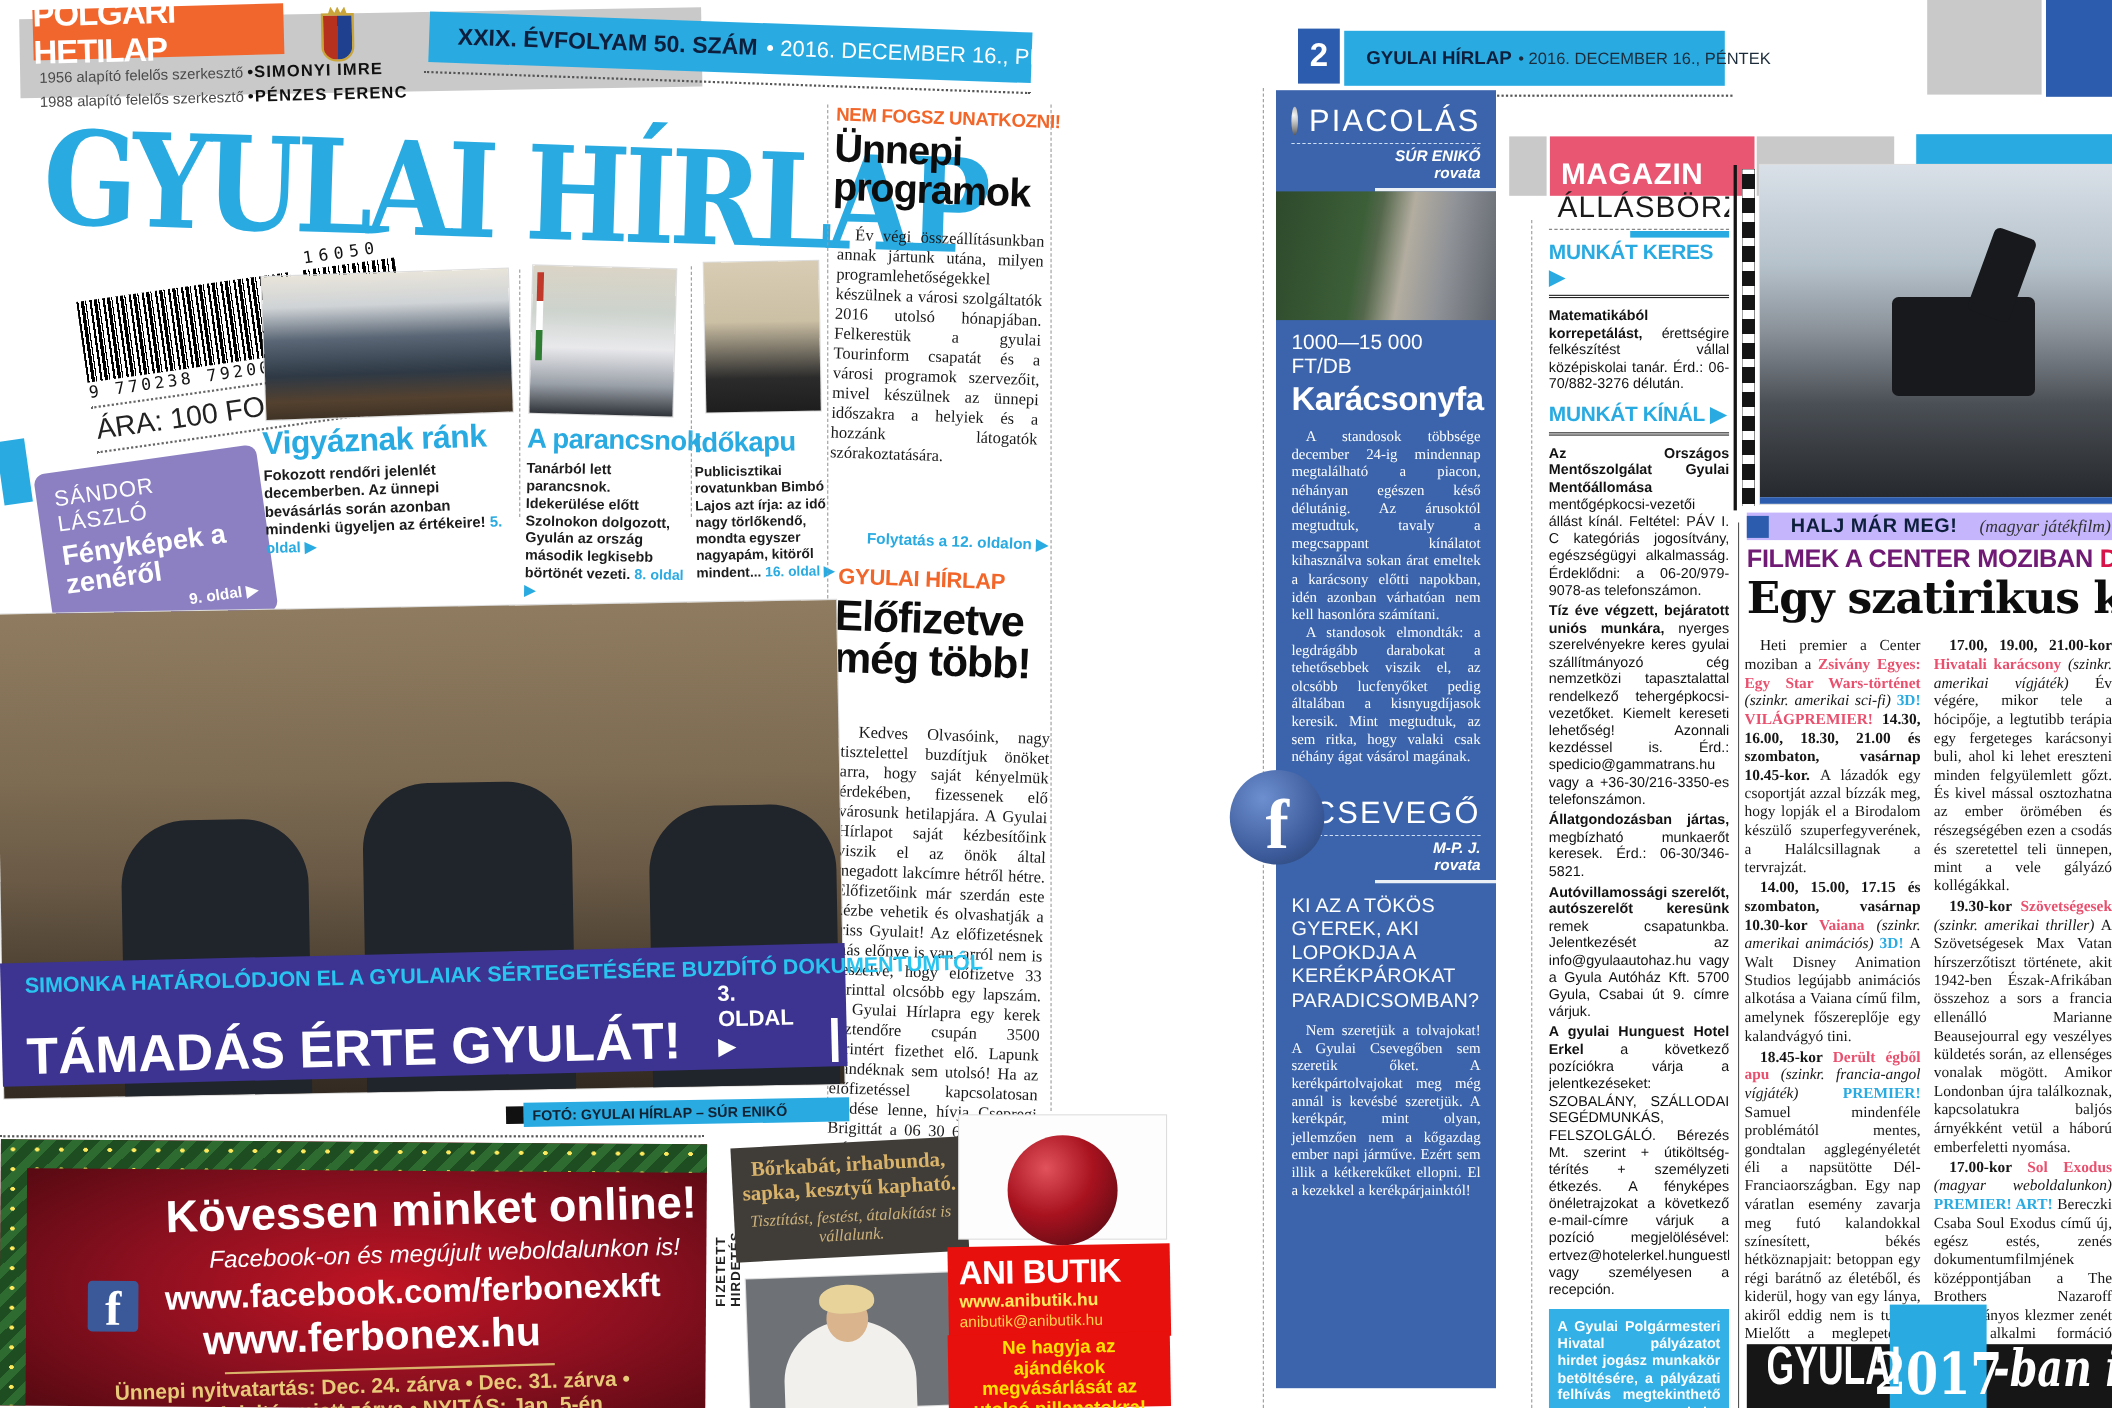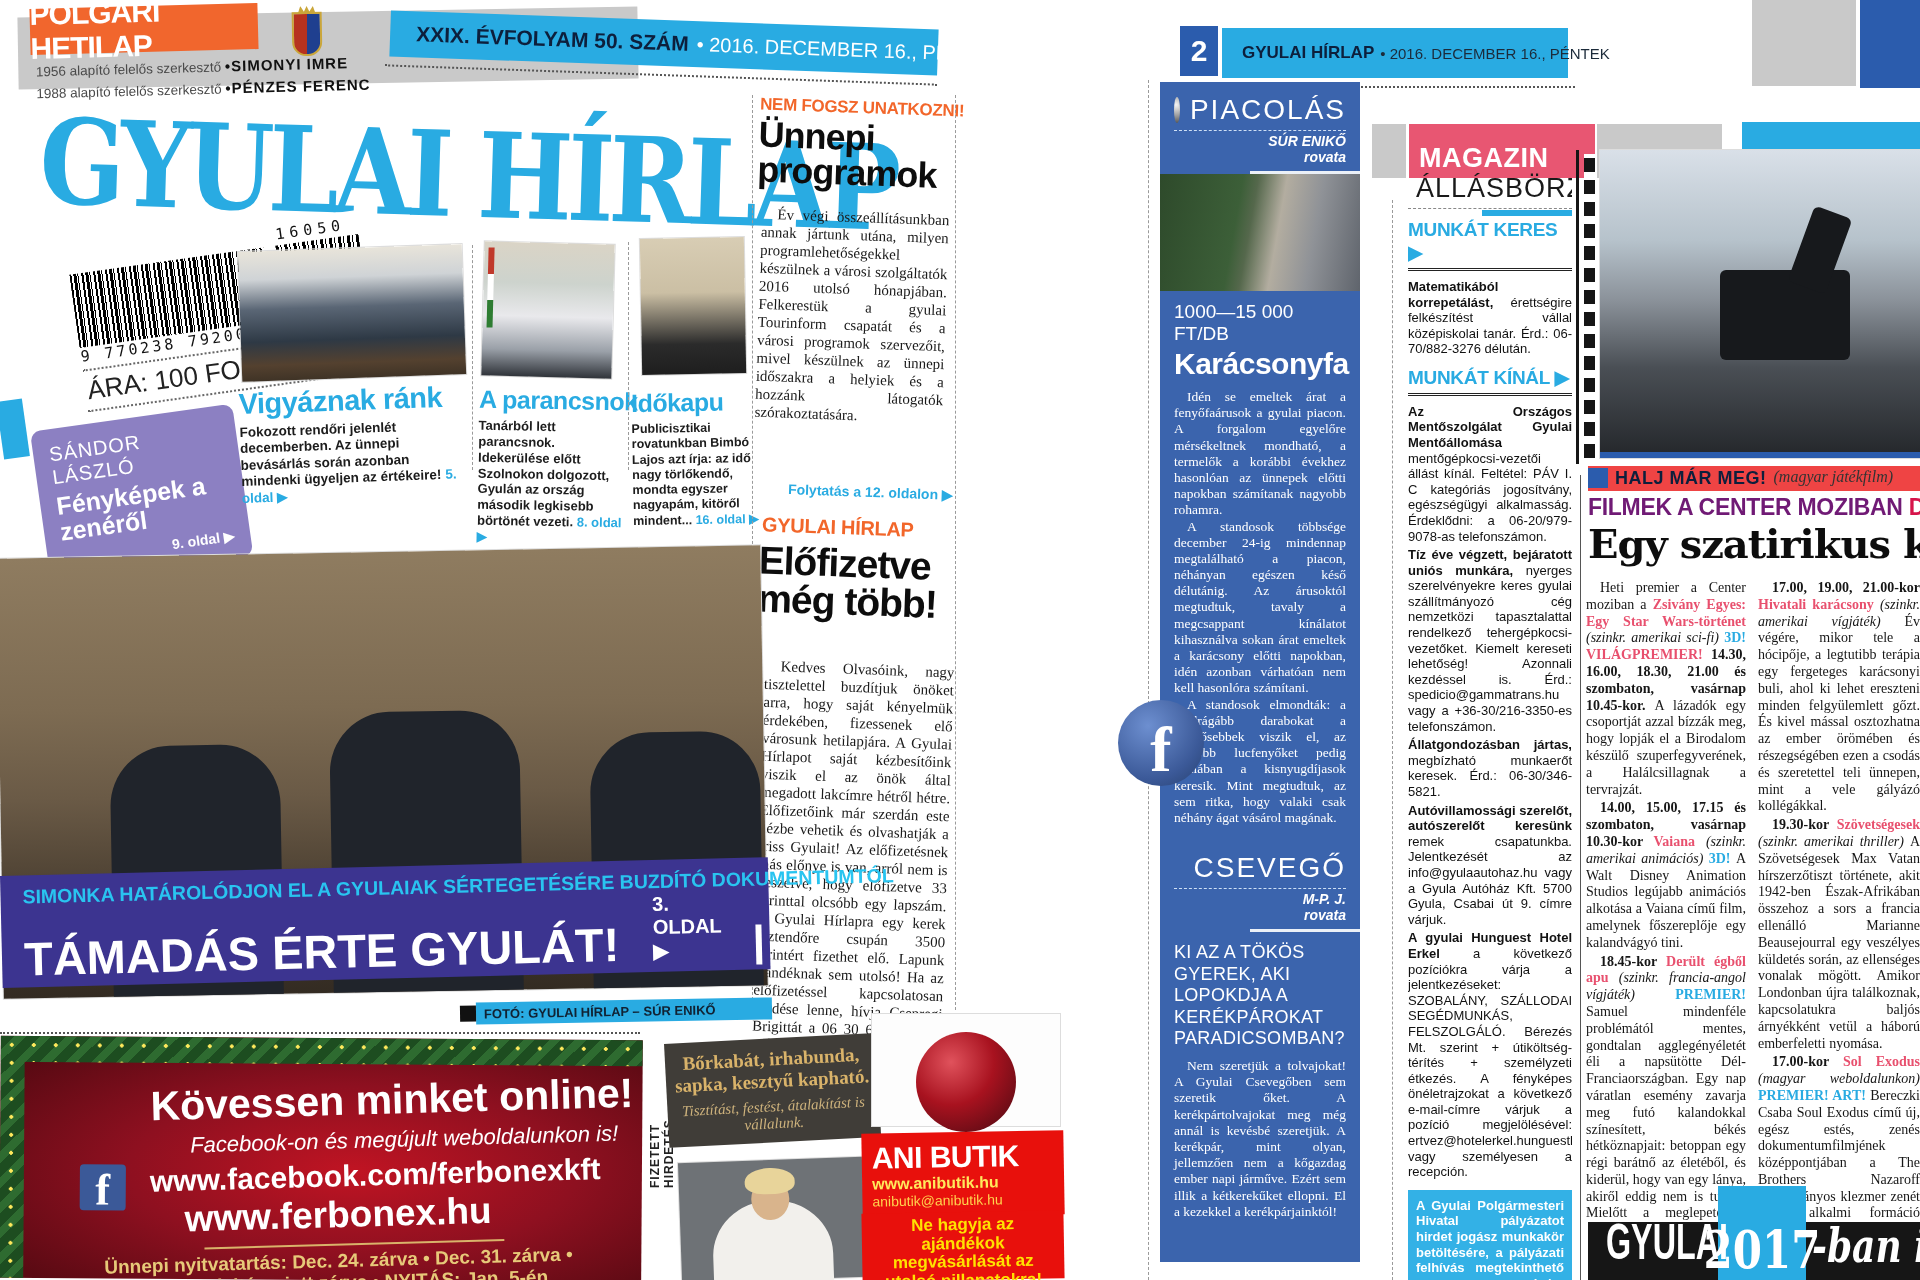--- a/index.html
+++ b/index.html
@@ -107,21 +107,21 @@
 .bluedot{width:22px;height:22px;border-radius:50%;background:#29abe2}
 .jobstitle{font-weight:400;font-size:27px;letter-spacing:1px;color:#1a1a1a}
 .jobsrule{border-top:1px dashed #888;position:relative;margin:4px 0 10px 0}
 .jobsrule .half{position:absolute;right:0;top:1px;width:55%;height:6px;background:#29abe2}
 .sublabel{color:#29abe2;font-weight:bold;font-size:19px;letter-spacing:-0.3px;border-bottom:3px double #222;padding-bottom:3px;margin:10px 0 8px 0}
 .job{margin-bottom:3px;text-align:justify}
 .notice{background:#33b1e6;color:#fff;font-weight:bold;padding:8px;margin:10px 0;text-align:justify}
 .filmstrip{background:#151515;border-left:3px solid #151515;background-image:repeating-linear-gradient(180deg,#fff 0 8px,#151515 8px 22px);background-clip:content-box;padding:4px 5px}
 .ph-film{background:linear-gradient(180deg,#d9e0e8 0%,#b6c2cb 30%,#8a9199 50%,#4a4f55 72%,#26292d 100%)}
 .camblock{position:absolute;background:#17191c;border-radius:6px}
-.capbar{display:flex;align-items:flex-start;gap:7px;background:#ef4444;padding:2px 0}
+.capbar{display:flex;align-items:flex-end;gap:20px;background:#c4b5fd;padding:2px 0}
 .capbar .sq{width:20px;height:20px;background:#2b5cad}
 .capbar .cb{color:#0d1f3c;font-weight:bold;font-size:18px;letter-spacing:0.5px}
 .capbar .ci{color:#333;font-style:italic;font-size:16px;font-family:"Liberation Serif",serif}
 .cinemalbl{white-space:nowrap;font-weight:bold;font-size:23px;letter-spacing:-0.3px}
 .cinemalbl .a{color:#701a75}
 .cinemalbl .d{color:#d6144a}
 .filmhead{font-family:"DejaVu Serif",serif;font-weight:bold;font-size:40px;color:#0d0d0d;white-space:nowrap;letter-spacing:-1px}
 .filmcol{font-family:"Liberation Serif",serif;font-size:14px;line-height:1.2;color:#161616}
 .filmcol p{text-align:justify;text-indent:14px;margin-bottom:2px}
 .run-b{font-weight:bold}
@@ -292,21 +292,20 @@
       <span class="sphere"></span>
       <span class="sectitle">PIACOLÁS</span>
     </div>
     <div class="secdash"></div>
     <div class="byline">SÚR ENIKŐ rovata</div>
     <div class="photo ph-trees" style="position:relative;left:0;top:0;width:200px;height:117px;box-shadow:none"></div>
     <div class="inner">
       <div class="pricez">1000—15 000 FT/DB</div>
       <div class="hl">Karácsonyfa</div>
       <div class="colbody">
-        <p>Idén se emeltek árat a fenyőfaárusok a gyulai piacon. A forgalom egyelőre mérsékeltnek mondható, a termelők a korábbi évekhez hasonlóan az ünnepek előtti napokban számítanak nagyobb rohamra.</p>
         <p>A standosok többsége december 24-ig mindennap megtalálható a piacon, néhányan egészen késő délutánig. Az árusoktól megtudtuk, tavaly a megcsappant kínálatot kihasználva sokan árat emeltek a karácsony előtti napokban, idén azonban várhatóan nem kell hasonlóra számítani.</p>
         <p>A standosok elmondták: a legdrágább darabokat a tehetősebbek viszik el, az olcsóbb lucfenyőket pedig általában a kisnyugdíjasok keresik. Mint megtudtuk, az sem ritka, hogy valaki csak néhány ágat vásárol magának.</p>
       </div>
     </div>
     <div class="fcircle" style="left:-42px;top:618px">f</div>
     <div class="sechead" style="padding-top:26px">
       <span style="width:36px"></span>
       <span class="sectitle">CSEVEGŐ</span>
     </div>
     <div class="secdash"></div>

